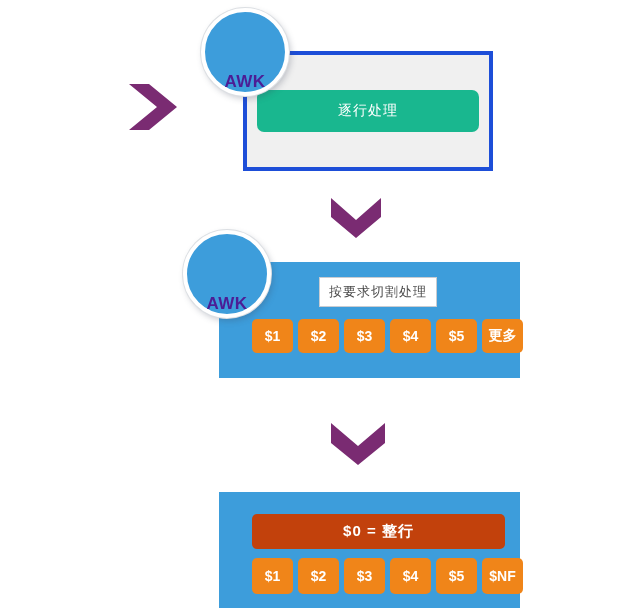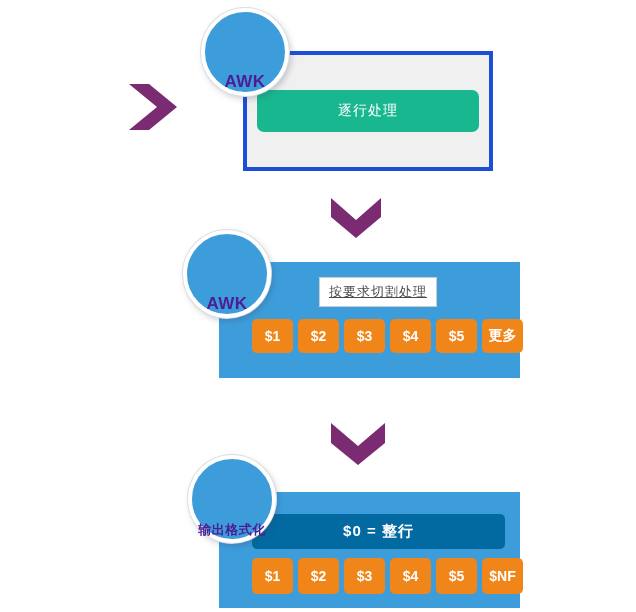--- a/index.html
+++ b/index.html
@@ -158,21 +158,20 @@
     position: absolute;
     left: 100px;
     top: 15px;
     background: #ffffff;
     border: 1px solid #c9ccd1;
     color: #4a4a4a;
     font-size: 13px;
     padding: 5px 9px;
     letter-spacing: 1px;
     white-space: nowrap;
-    text-decoration: underline;
   }
   .chip-row {
     position: absolute;
     display: flex;
     gap: 5px;
   }
   #chip-row-two {
     left: 33px;
     top: 57px;
   }
@@ -197,21 +196,21 @@
   #chip-row-three .field-chip {
     height: 36px;
     min-width: 41px;
   }
   #whole-line-bar {
     position: absolute;
     left: 33px;
     top: 22px;
     width: 253px;
     height: 35px;
-    background: #0369a1;
+    background: #c2410c;
     border-radius: 5px;
     color: #ffffff;
     font-weight: bold;
     font-size: 15px;
     display: flex;
     align-items: center;
     justify-content: center;
     letter-spacing: 1px;
     box-sizing: border-box;
   }
@@ -263,17 +262,14 @@
     <div id="chip-row-three" class="chip-row">
       <div class="field-chip">$1</div>
       <div class="field-chip">$2</div>
       <div class="field-chip">$3</div>
       <div class="field-chip">$4</div>
       <div class="field-chip">$5</div>
       <div class="field-chip">$NF</div>
     </div>
   </div>
 
-  <div class="stage-circle" style="left:188px; top:455px; width:88px; height:88px;">
-    <span class="circle-label-cn">输出格式化</span>
-  </div>
 
 </div>
 
 </body></html>

